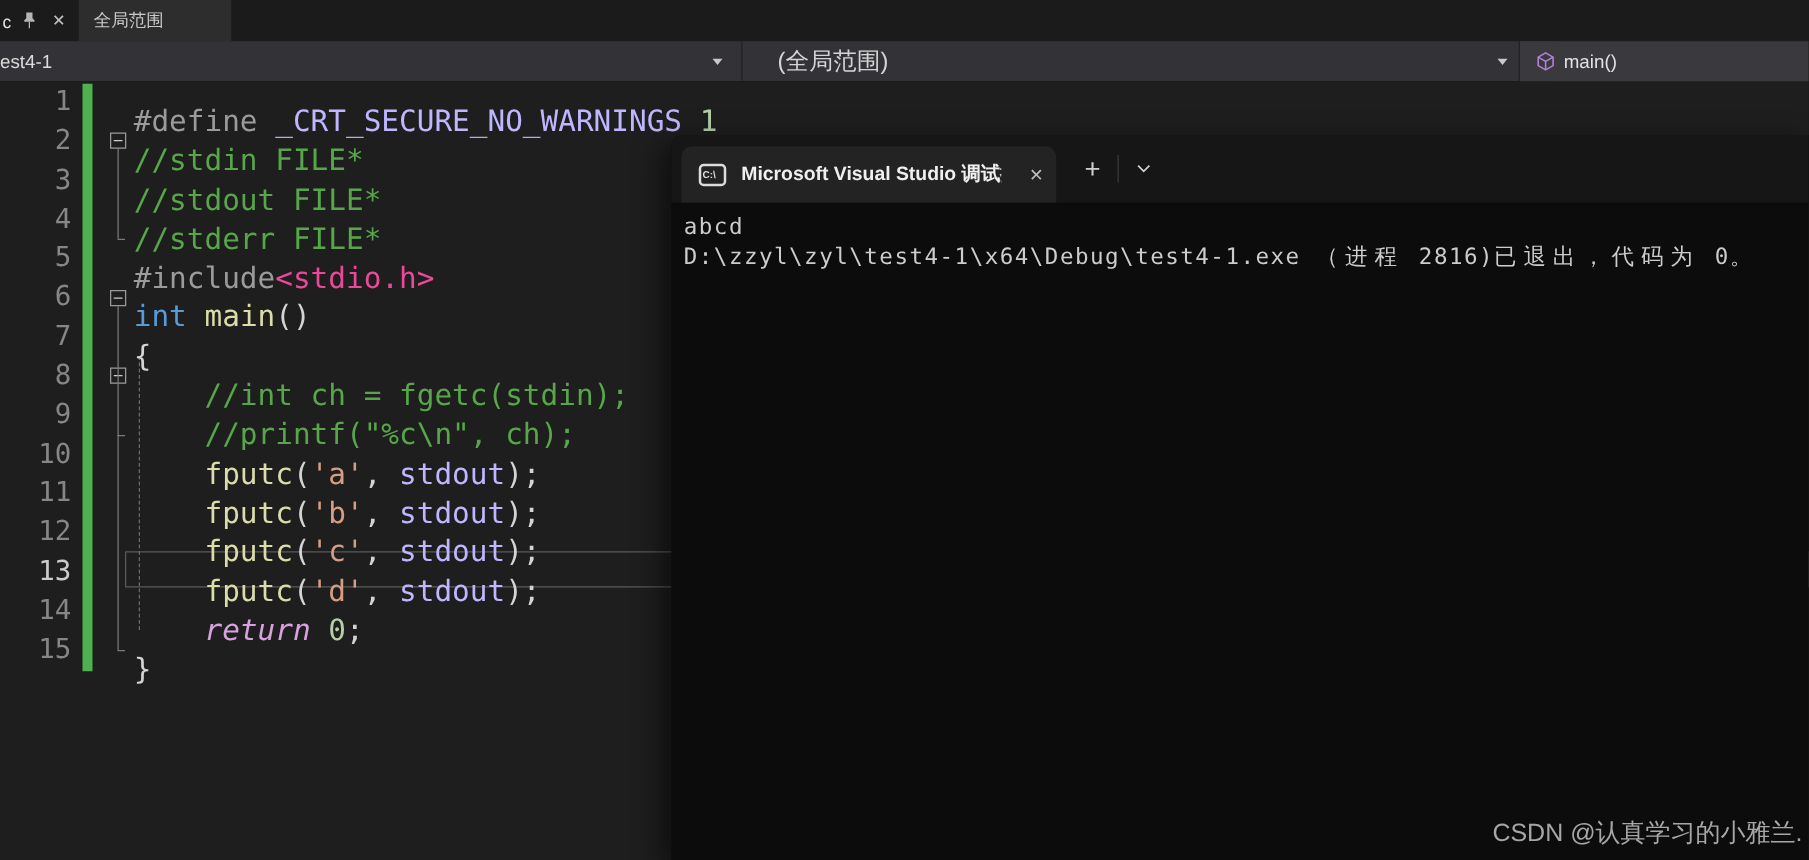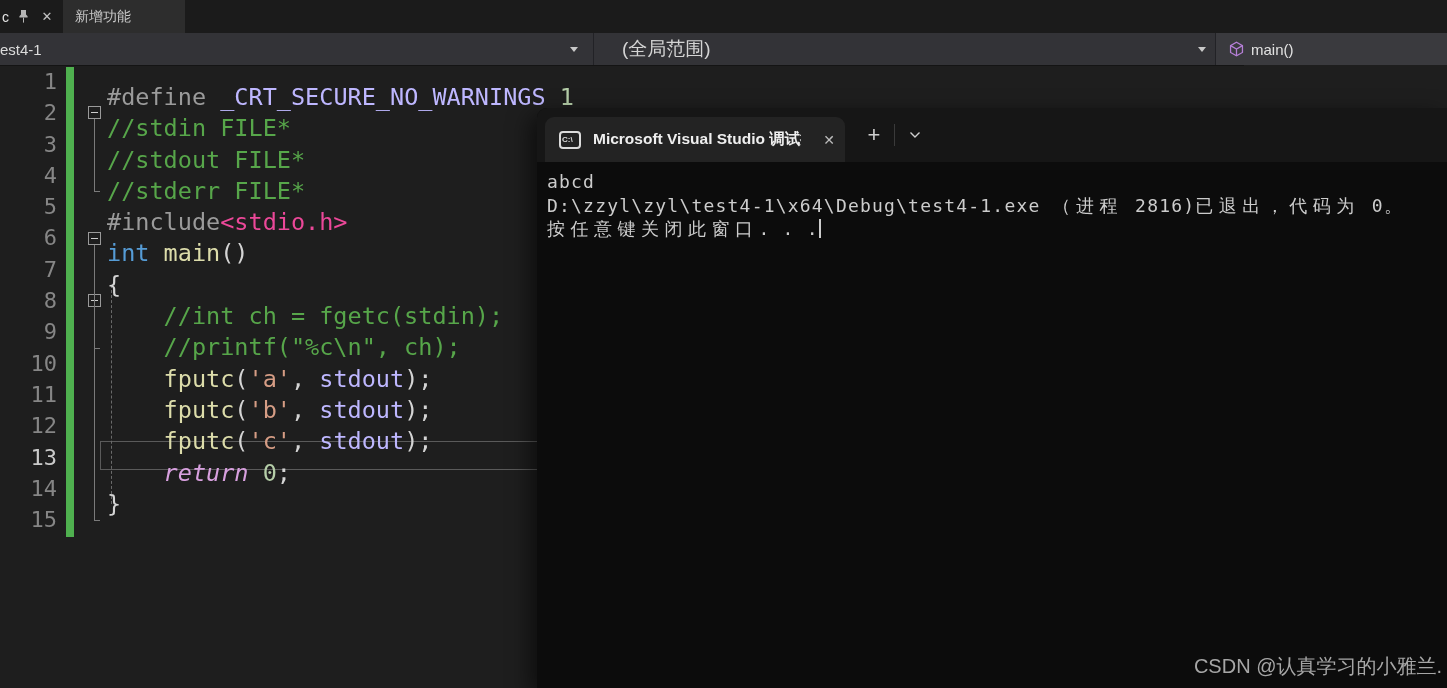--- a/index.html
+++ b/index.html
@@ -84,21 +84,21 @@
       <span class="plbl">c</span>
       <span class="tab-icon-btn">
         <svg width="13" height="15" viewBox="0 0 13 15">
             <path d="M4 1h5v4.6l1.6 1.6v1.2H2.4V7.2L4 5.6z" fill="#b5b5b5"></path>
             <rect x="6" y="8.6" width="1" height="5" fill="#b5b5b5"></rect>
           </svg>
       </span>
       <span class="tab-icon-btn">✕</span>
     </div>
     <div class="doc-tab">
-      <span>新增功能</span>
+      <span>全局范围</span>
     </div>
   </div>
 
   <div class="navbar">
     <div class="combo combo1">
       <span class="ctext">est4-1</span>
       <span class="drop-arrow"></span>
     </div>
     <div class="combo combo2">
       <span class="ctext">(全局范围)</span>
@@ -150,20 +150,21 @@
         <div class="cl"><span style="color: rgb(87, 166, 74);">//stdout FILE*</span></div>
         <div class="cl"><span style="color: rgb(87, 166, 74);">//stderr FILE*</span></div>
         <div class="cl"><span style="color: rgb(155, 155, 155);">#include</span><span style="color: #ec4899;">&lt;stdio.h&gt;</span></div>
         <div class="cl"><span style="color: rgb(86, 156, 214);">int</span><span style="color: rgb(212, 212, 212);"> </span><span style="color: rgb(220, 220, 170);">main</span><span style="color: rgb(212, 212, 212);">()</span></div>
         <div class="cl"><span style="color: rgb(212, 212, 212);">{</span></div>
         <div class="cl"><span style="color: rgb(87, 166, 74);">    //int ch = fgetc(stdin);</span></div>
         <div class="cl"><span style="color: rgb(87, 166, 74);">    //printf("%c\n", ch);</span></div>
         <div class="cl"><span style="color: rgb(212, 212, 212);">    </span><span style="color: rgb(220, 220, 170);">fputc</span><span style="color: rgb(212, 212, 212);">(</span><span style="color: rgb(214, 157, 133);">'a'</span><span style="color: rgb(212, 212, 212);">, </span><span style="color: rgb(190, 183, 255);">stdout</span><span style="color: rgb(212, 212, 212);">);</span></div>
         <div class="cl"><span style="color: rgb(212, 212, 212);">    </span><span style="color: rgb(220, 220, 170);">fputc</span><span style="color: rgb(212, 212, 212);">(</span><span style="color: rgb(214, 157, 133);">'b'</span><span style="color: rgb(212, 212, 212);">, </span><span style="color: rgb(190, 183, 255);">stdout</span><span style="color: rgb(212, 212, 212);">);</span></div>
         <div class="cl"><span style="color: rgb(212, 212, 212);">    </span><span style="color: rgb(220, 220, 170);">fputc</span><span style="color: rgb(212, 212, 212);">(</span><span style="color: rgb(214, 157, 133);">'c'</span><span style="color: rgb(212, 212, 212);">, </span><span style="color: rgb(190, 183, 255);">stdout</span><span style="color: rgb(212, 212, 212);">);</span></div>
+        <div class="cl"><span style="color: rgb(212, 212, 212);">    </span><span style="color: rgb(220, 220, 170);">fputc</span><span style="color: rgb(212, 212, 212);">(</span><span style="color: rgb(214, 157, 133);">'d'</span><span style="color: rgb(212, 212, 212);">, </span><span style="color: rgb(190, 183, 255);">stdout</span><span style="color: rgb(212, 212, 212);">);</span></div>
         <div class="cl"><span style="color: rgb(212, 212, 212);">    </span><span style="color: rgb(216, 160, 223); font-style: italic;">return</span><span style="color: rgb(212, 212, 212);"> </span><span style="color: rgb(181, 206, 168);">0</span><span style="color: rgb(212, 212, 212);">;</span></div>
         <div class="cl"><span style="color: rgb(212, 212, 212);">}</span></div>
       </div>
   </div>
 
   <div class="terminal">
     <div class="term-titlebar">
       <div class="term-tab">
         <span class="cmd-icon">
           <span>C:\</span>
@@ -175,19 +176,18 @@
       <div class="term-divider"></div>
       <div class="term-btn btn-chev">
         <svg width="12" height="8" viewBox="0 0 12 8" fill="none" stroke="#cfcfcf" stroke-width="1.4">
             <path d="M1.5 1.5 L6 6 L10.5 1.5"></path>
           </svg>
       </div>
     </div>
     <div class="term-content">
         <div class="tl"><span>abcd</span></div>
         <div class="tl"><span>D:\zzyl\zyl\test4-1\x64\Debug\test4-1.exe </span><span class="wide">（进程</span><span> 2816)</span><span class="wide">已退出，代码为</span><span> 0</span><span class="wide">。</span></div>
-        <div class="tl"><span class="wide">按任意键关闭此窗口</span><span>. . .</span><span class="tcursor"></span></div>
       </div>
   </div>
 
   <div class="watermark">CSDN @认真学习的小雅兰.</div>
 
 </div>
 
 </body></html>

